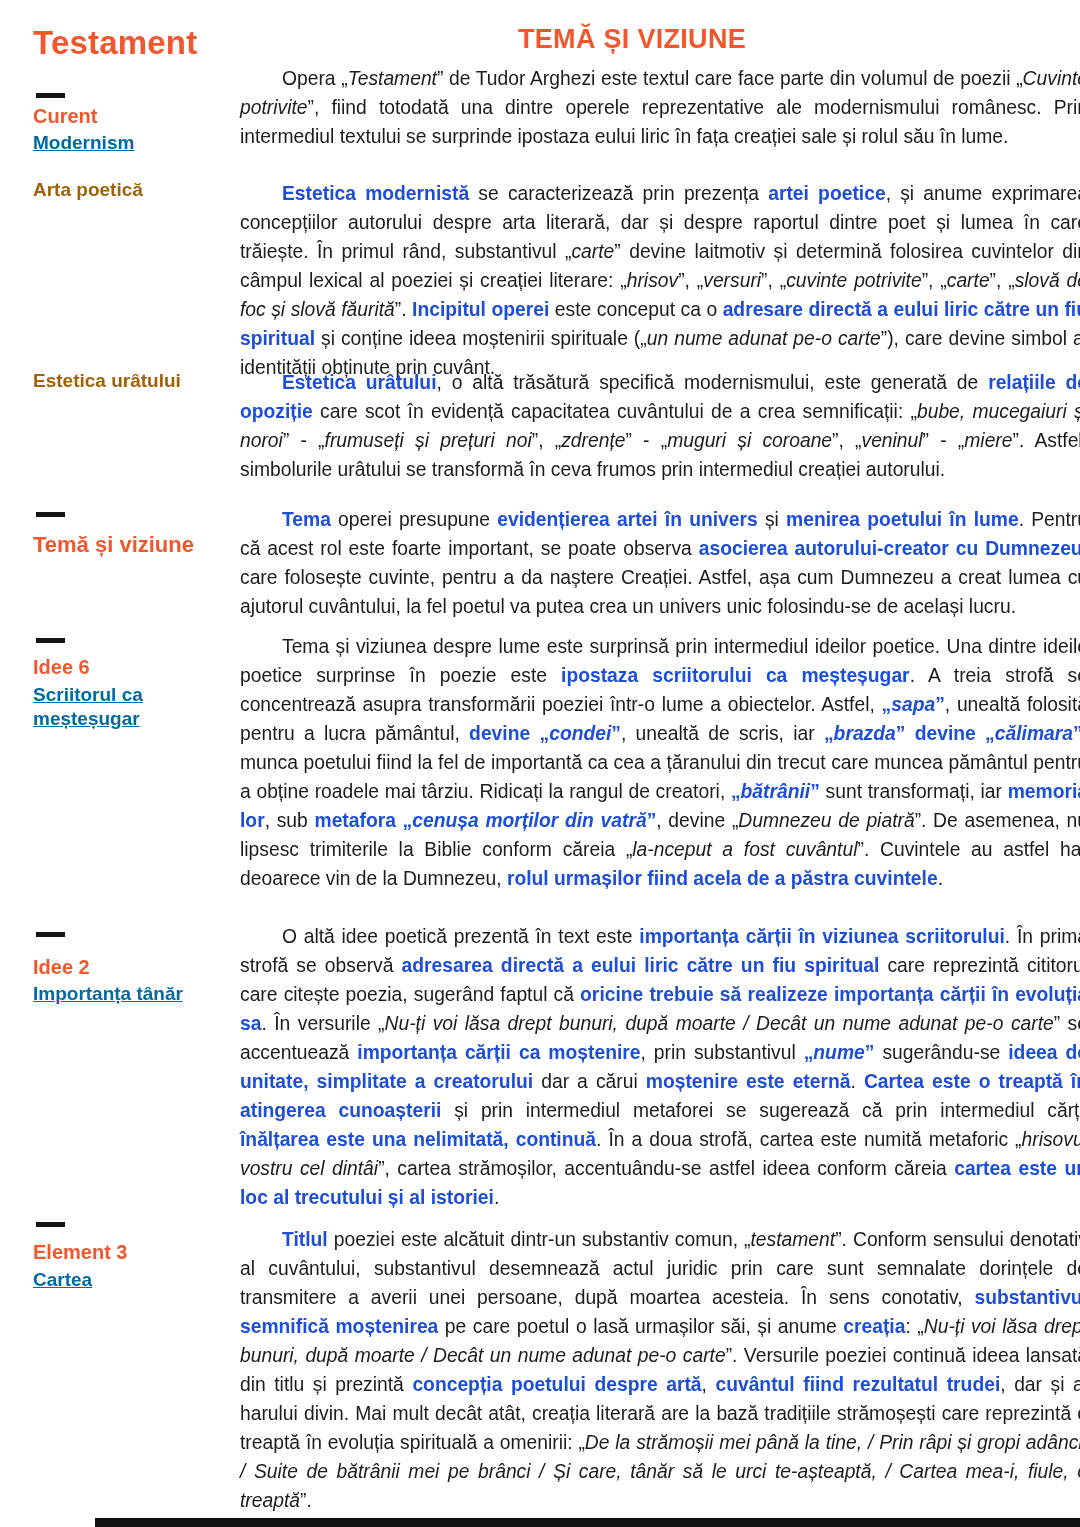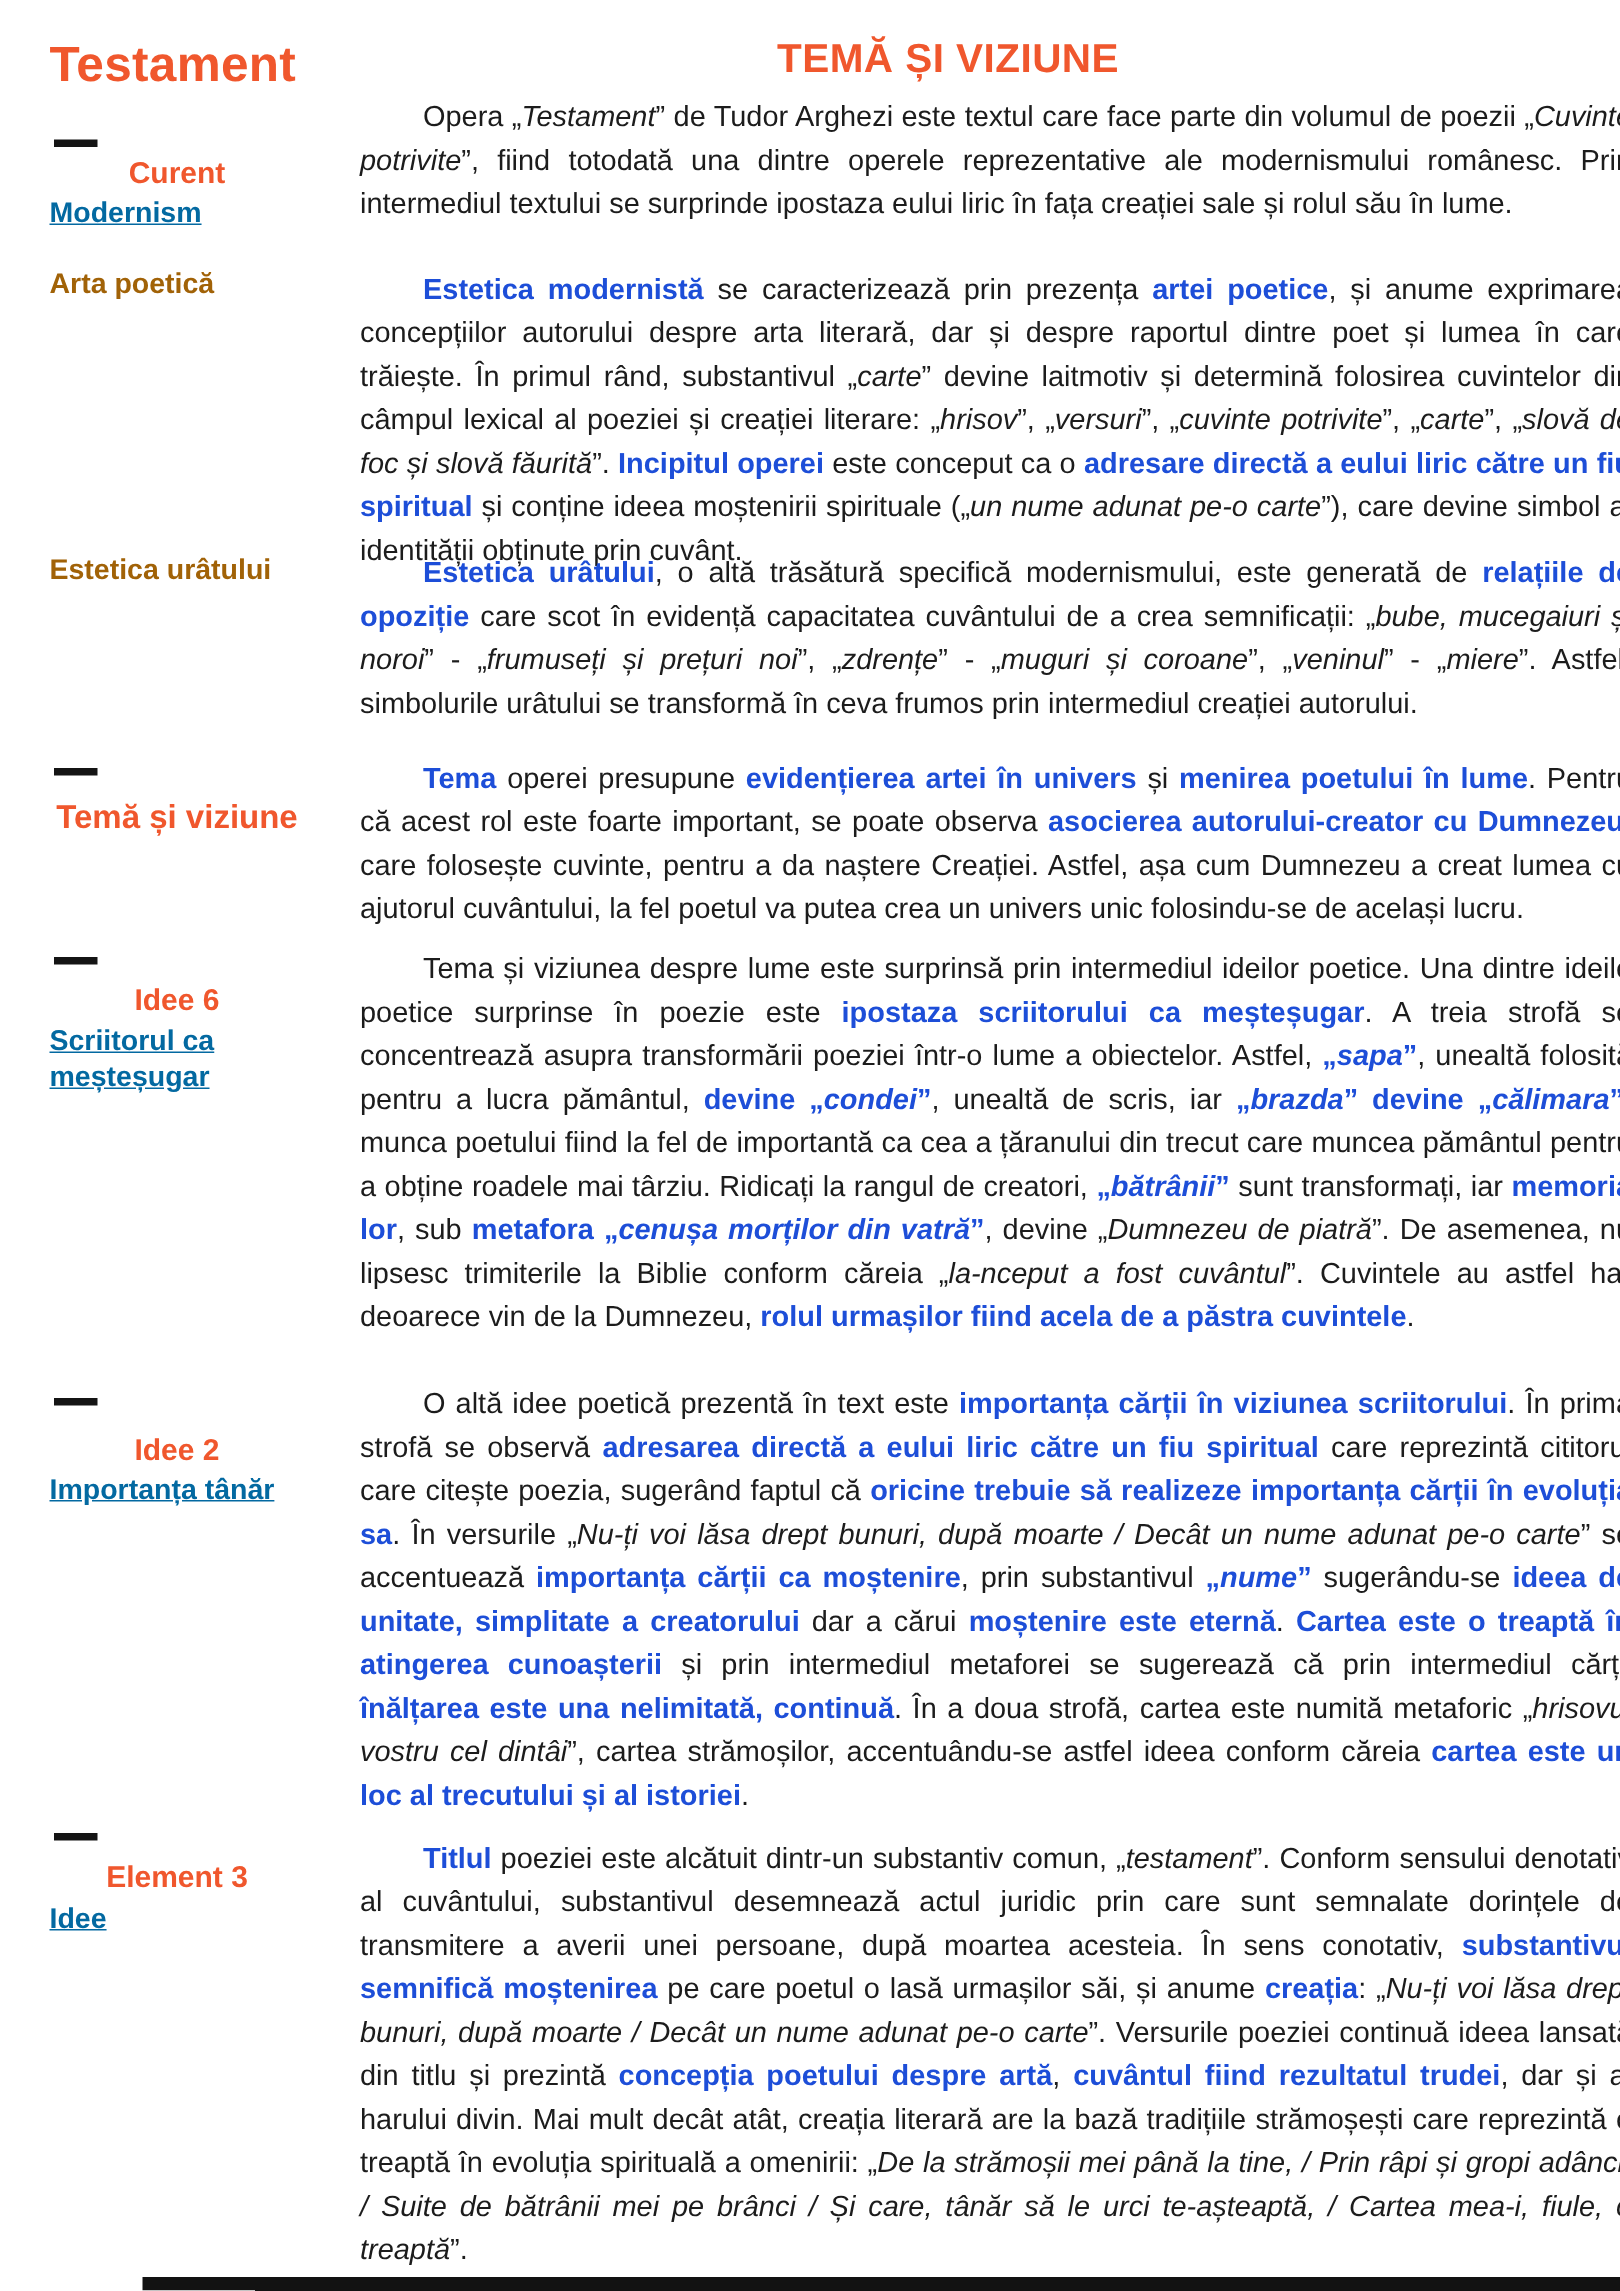--- a/index.html
+++ b/index.html
@@ -5,21 +5,21 @@
   html,body{margin:0;padding:0;}
   body{
     width:1080px;height:1527px;position:relative;background:#ffffff;
     font-family:"Liberation Sans", sans-serif;color:#1f1f1f;overflow:hidden;
   }
   
   .sidebar-item{position:absolute;left:33px;width:170px;line-height:1.25;}
   .doc-title{top:22px;font-size:33px;font-weight:bold;color:#F0572D;letter-spacing:.2px;}
   .dash{position:absolute;left:36px;width:29px;height:5px;background:#141414;}
   .dash-1{top:93px;} .dash-2{top:512px;} .dash-3{top:638px;} .dash-4{top:932px;} .dash-5{top:1222px;}
-  .accent-label{font-size:20px;font-weight:bold;color:#F0572D;text-align:center;}
+  .accent-label{font-size:20px;font-weight:bold;color:#F0572D;}
   .accent-lg{font-size:22px;}
   .under-label{font-size:19px;font-weight:bold;color:#0369a1;text-decoration:underline;}
   .plain-label{font-size:19px;font-weight:bold;color:#a16207;}
   .pos-curent{top:104px;} .pos-modernism{top:131px;}
   .pos-arta{top:178px;} .pos-estetica{top:369px;}
   .pos-tema{top:531px;}
   .pos-idee1{top:655px;} .pos-idee1v{top:683px;}
   .pos-idee2{top:955px;} .pos-idee2v{top:982px;}
   .pos-elem1{top:1240px;} .pos-elem1v{top:1268px;}
   
@@ -58,21 +58,21 @@
 <div class="dash dash-3"></div>
 <div class="sidebar-item accent-label pos-idee1">Idee 6</div>
 <div class="sidebar-item under-label pos-idee1v">Scriitorul ca meșteșugar</div>
 
 <div class="dash dash-4"></div>
 <div class="sidebar-item accent-label pos-idee2">Idee 2</div>
 <div class="sidebar-item under-label pos-idee2v">Importanța tânăr</div>
 
 <div class="dash dash-5"></div>
 <div class="sidebar-item accent-label pos-elem1">Element 3</div>
-<div class="sidebar-item under-label pos-elem1v">Idee</div>
+<div class="sidebar-item under-label pos-elem1v">Cartea</div>
 
 <div class="main-title">TEMĂ ȘI VIZIUNE</div>
 
 <div class="para p1">Opera „<i>Testament</i>” de Tudor Arghezi este textul care face parte din volumul de poezii „<i>Cuvinte potrivite</i>”, fiind totodată una dintre operele reprezentative ale modernismului românesc. Prin intermediul textului se surprinde ipostaza eului liric în fața creației sale și rolul său în lume.</div>
 <div class="para p2"><b>Estetica modernistă</b> se caracterizează prin prezența <b>artei poetice</b>, și anume exprimarea concepțiilor autorului despre arta literară, dar și despre raportul dintre poet și lumea în care trăiește. În primul rând, substantivul „<i>carte</i>” devine laitmotiv și determină folosirea cuvintelor din câmpul lexical al poeziei și creației literare: „<i>hrisov</i>”, „<i>versuri</i>”, „<i>cuvinte potrivite</i>”, „<i>carte</i>”, „<i>slovă de foc și slovă făurită</i>”. <b>Incipitul operei</b> este conceput ca o <b>adresare directă a eului liric către un fiu spiritual</b> și conține ideea moștenirii spirituale („<i>un nume adunat pe-o carte</i>”), care devine simbol al identității obținute prin cuvânt.</div>
 <div class="para p3"><b>Estetica urâtului</b>, o altă trăsătură specifică modernismului, este generată de <b>relațiile de opoziție</b> care scot în evidență capacitatea cuvântului de a crea semnificații: „<i>bube, mucegaiuri și noroi</i>” - „<i>frumuseți și prețuri noi</i>”, „<i>zdrențe</i>” - „<i>muguri și coroane</i>”,  „<i>veninul</i>” - „<i>miere</i>”. Astfel, simbolurile urâtului se transformă în ceva frumos prin intermediul creației autorului.</div>
 <div class="para p4"><b>Tema</b> operei presupune <b>evidențierea artei în univers</b> și <b>menirea poetului în lume</b>. Pentru că acest rol este foarte important, se poate observa <b>asocierea autorului-creator cu Dumnezeu</b>, care folosește cuvinte, pentru a da naștere Creației. Astfel, așa cum Dumnezeu a creat lumea cu ajutorul cuvântului, la fel poetul va putea crea un univers unic folosindu-se de același lucru.</div>
 <div class="para p5">Tema și viziunea despre lume este surprinsă prin intermediul ideilor poetice. Una dintre ideile poetice surprinse în poezie este <b>ipostaza scriitorului ca meșteșugar</b>. A treia strofă se concentrează asupra transformării poeziei într-o lume a obiectelor. Astfel, <b>„<i>sapa</i>”</b>, unealtă folosită pentru a lucra pământul, <b>devine „<i>condei</i>”</b>, unealtă de scris, iar <b>„<i>brazda</i>” devine „<i>călimara</i>”</b>, munca poetului fiind la fel de importantă ca cea a țăranului din trecut care muncea pământul pentru a obține roadele mai târziu. Ridicați la rangul de creatori, <b>„<i>bătrânii</i>”</b> sunt transformați, iar <b>memoria lor</b>, sub <b>metafora „<i>cenușa morților din vatră</i>”</b>, devine „<i>Dumnezeu de piatră</i>”. De asemenea, nu lipsesc trimiterile la Biblie conform căreia „<i>la-nceput a fost cuvântul</i>”. Cuvintele au astfel har deoarece vin de la Dumnezeu, <b>rolul urmașilor fiind acela de a păstra cuvintele</b>.</div>
 <div class="para p6">O altă idee poetică prezentă în text este <b>importanța cărții în viziunea scriitorului</b>. În prima strofă se observă <b>adresarea directă a eului liric către un fiu spiritual</b> care reprezintă cititorul care citește poezia, sugerând faptul că <b>oricine trebuie să realizeze importanța cărții în evoluția sa</b>. În versurile „<i>Nu-ți voi lăsa drept bunuri, după moarte / Decât un nume adunat pe-o carte</i>” se accentuează <b>importanța cărții ca moștenire</b>, prin substantivul <b>„<i>nume</i>”</b> sugerându-se <b>ideea de unitate, simplitate a creatorului</b> dar a cărui <b>moștenire este eternă</b>. <b>Cartea este o treaptă în atingerea cunoașterii</b> și prin intermediul metaforei se sugerează că prin intermediul cărții <b>înălțarea este una nelimitată, continuă</b>. În a doua strofă, cartea este numită metaforic „<i>hrisovul vostru cel dintâi</i>”, cartea strămoșilor, accentuându-se astfel ideea conform căreia <b>cartea este un loc al trecutului și al istoriei</b>.</div>
 <div class="para p7"><b>Titlul</b> poeziei este alcătuit dintr-un substantiv comun, „<i>testament</i>”. Conform sensului denotativ al cuvântului, substantivul desemnează actul juridic prin care sunt semnalate dorințele de transmitere a averii unei persoane, după moartea acesteia. În sens conotativ, <b>substantivul semnifică moștenirea</b> pe care poetul o lasă urmașilor săi, și anume <b>creația</b>: „<i>Nu-ți voi lăsa drept bunuri, după moarte / Decât un nume adunat pe-o carte</i>”. Versurile poeziei continuă ideea lansată din titlu și prezintă <b>concepția poetului despre artă</b>, <b>cuvântul fiind rezultatul trudei</b>, dar și al harului divin. Mai mult decât atât, creația literară are la bază tradițiile strămoșești care reprezintă o treaptă în evoluția spirituală a omenirii: „<i>De la strămoșii mei până la tine, / Prin râpi și gropi adânci, / Suite de bătrânii mei pe brânci / Și care, tânăr să le urci te-așteaptă, / Cartea mea-i, fiule, o treaptă</i>”.</div>

